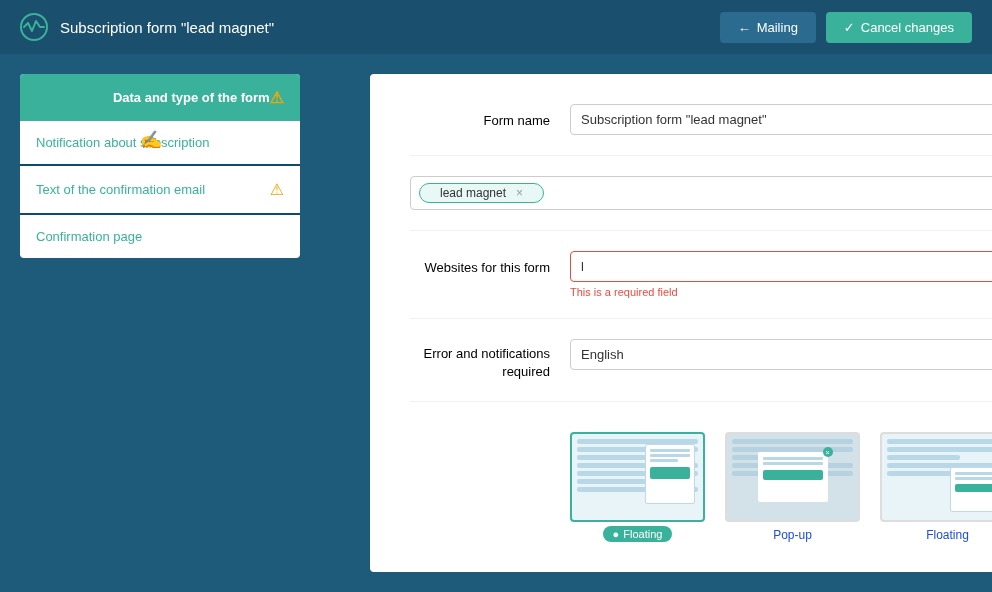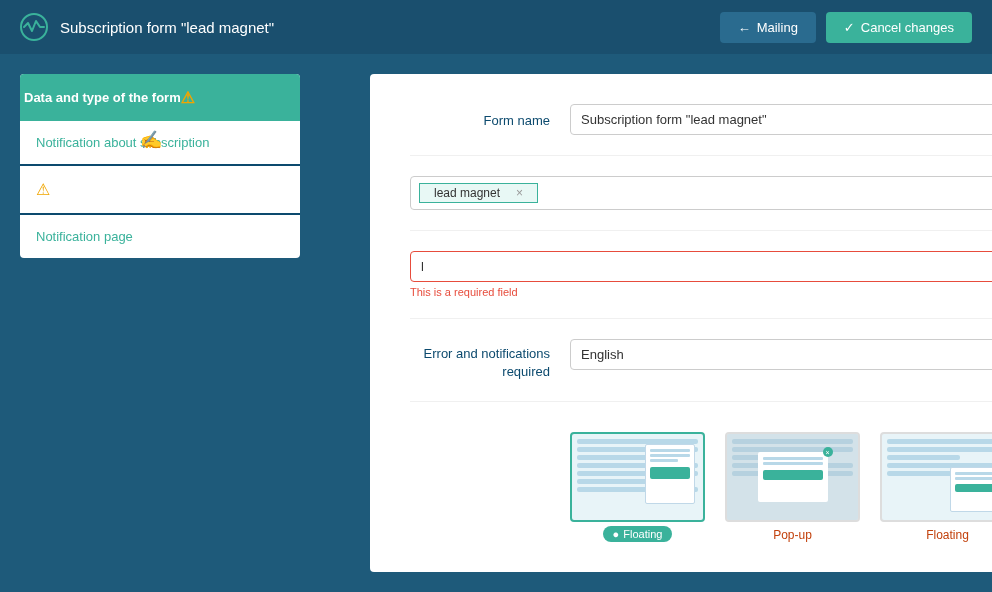--- a/index.html
+++ b/index.html
@@ -86,26 +86,26 @@
     }
     .sidebar-card {
       background: #fff;
       border-radius: 4px;
       overflow: hidden;
       width: 280px;
     }
     .sidebar-item-active {
       background: #3ab29b;
       color: #fff;
-      padding: 14px 4px;
+      padding: 14px 16px;
       font-size: 13px;
       font-weight: 600;
       display: flex;
       align-items: center;
-      justify-content: flex-start;
+      justify-content: flex-end;
       cursor: pointer;
     }
     .sidebar-item {
       padding: 14px 16px;
       font-size: 13px;
       color: #3ab29b;
       border-bottom: 2px solid #0c4a6e;
       cursor: pointer;
       display: flex;
       align-items: center;
@@ -148,21 +148,21 @@
       border-bottom: 1px solid #f0f0f0;
       padding-bottom: 20px;
     }
     .form-row:last-child {
       border-bottom: none;
     }
     .form-label {
       width: 160px;
       min-width: 160px;
       font-size: 13px;
-      color: #0c4a6e;
+      color: #000000;
       text-align: right;
       padding-right: 20px;
       padding-top: 8px;
       line-height: 1.4;
     }
     .form-control-wrap {
       flex: 1;
     }
     .form-input {
       width: 100%;
@@ -189,27 +189,27 @@
       gap: 6px;
       border: 1px solid #ccc;
       border-radius: 4px;
       padding: 5px 8px;
       min-height: 34px;
       align-items: center;
     }
     .tag {
       background: #e8f8f5;
       border: 1px solid #3ab29b;
-      border-radius: 0;
-      padding: 2px 14px;
+      border-radius: 10px;
+      padding: 2px 20px;
       font-size: 12px;
       color: #333;
       display: flex;
       align-items: center;
-      gap: 16px;
+      gap: 10px;
     }
     .tag-x {
       color: #999;
       cursor: pointer;
       font-size: 12px;
       line-height: 1;
     }
 
     
     .select-wrap {
@@ -254,21 +254,21 @@
       border: 2px solid #ddd;
       background: #e8f4f8;
       overflow: hidden;
       position: relative;
     }
     .type-card-img.active {
       border: 2px solid #3ab29b;
     }
     .type-label {
       font-size: 12px;
-      color: #c2410c;
+      color: #1d4ed8;
       margin-top: 6px;
     }
     .active-indicator {
       display: flex;
       align-items: center;
       justify-content: center;
       gap: 4px;
       background: #3ab29b;
       color: #fff;
       font-size: 11px;
@@ -393,25 +393,26 @@
         <span>Data and type of the form</span>
         <span class="warning-icon">⚠</span>
       </div>
 
       <div class="sidebar-item" style="position:relative;">
         <span>Notification about subscription</span>
         <span class="cursor-hand" style="position:absolute;left:120px;top:8px;font-size:18px;">✍</span>
       </div>
 
       <div class="sidebar-item">
+        <span>Text of the confirmation email</span>
         <span class="warning-icon">⚠</span>
       </div>
 
       <div class="sidebar-item">
-        <span>Notification page</span>
+        <span>Confirmation page</span>
       </div>
     </div>
   </div>
 
   <div class="content">
     <div class="content-card">
 
       <div class="form-row">
         <div class="form-label">Form name</div>
         <div class="form-control-wrap">
@@ -424,20 +425,21 @@
           <div class="tag-container">
             <div class="tag">
               <span>lead magnet</span>
               <span class="tag-x">×</span>
             </div>
           </div>
         </div>
       </div>
 
       <div class="form-row">
+        <div class="form-label">Websites for this form</div>
         <div class="form-control-wrap">
           <input class="form-input form-input-error" type="text" value="l" style="">
           <div class="error-text">This is a required field</div>
         </div>
       </div>
 
       <div class="form-row">
         <div class="form-label" style="padding-top:6px;">Error and notifications required</div>
         <div class="form-control-wrap">
           <div class="select-wrap">

